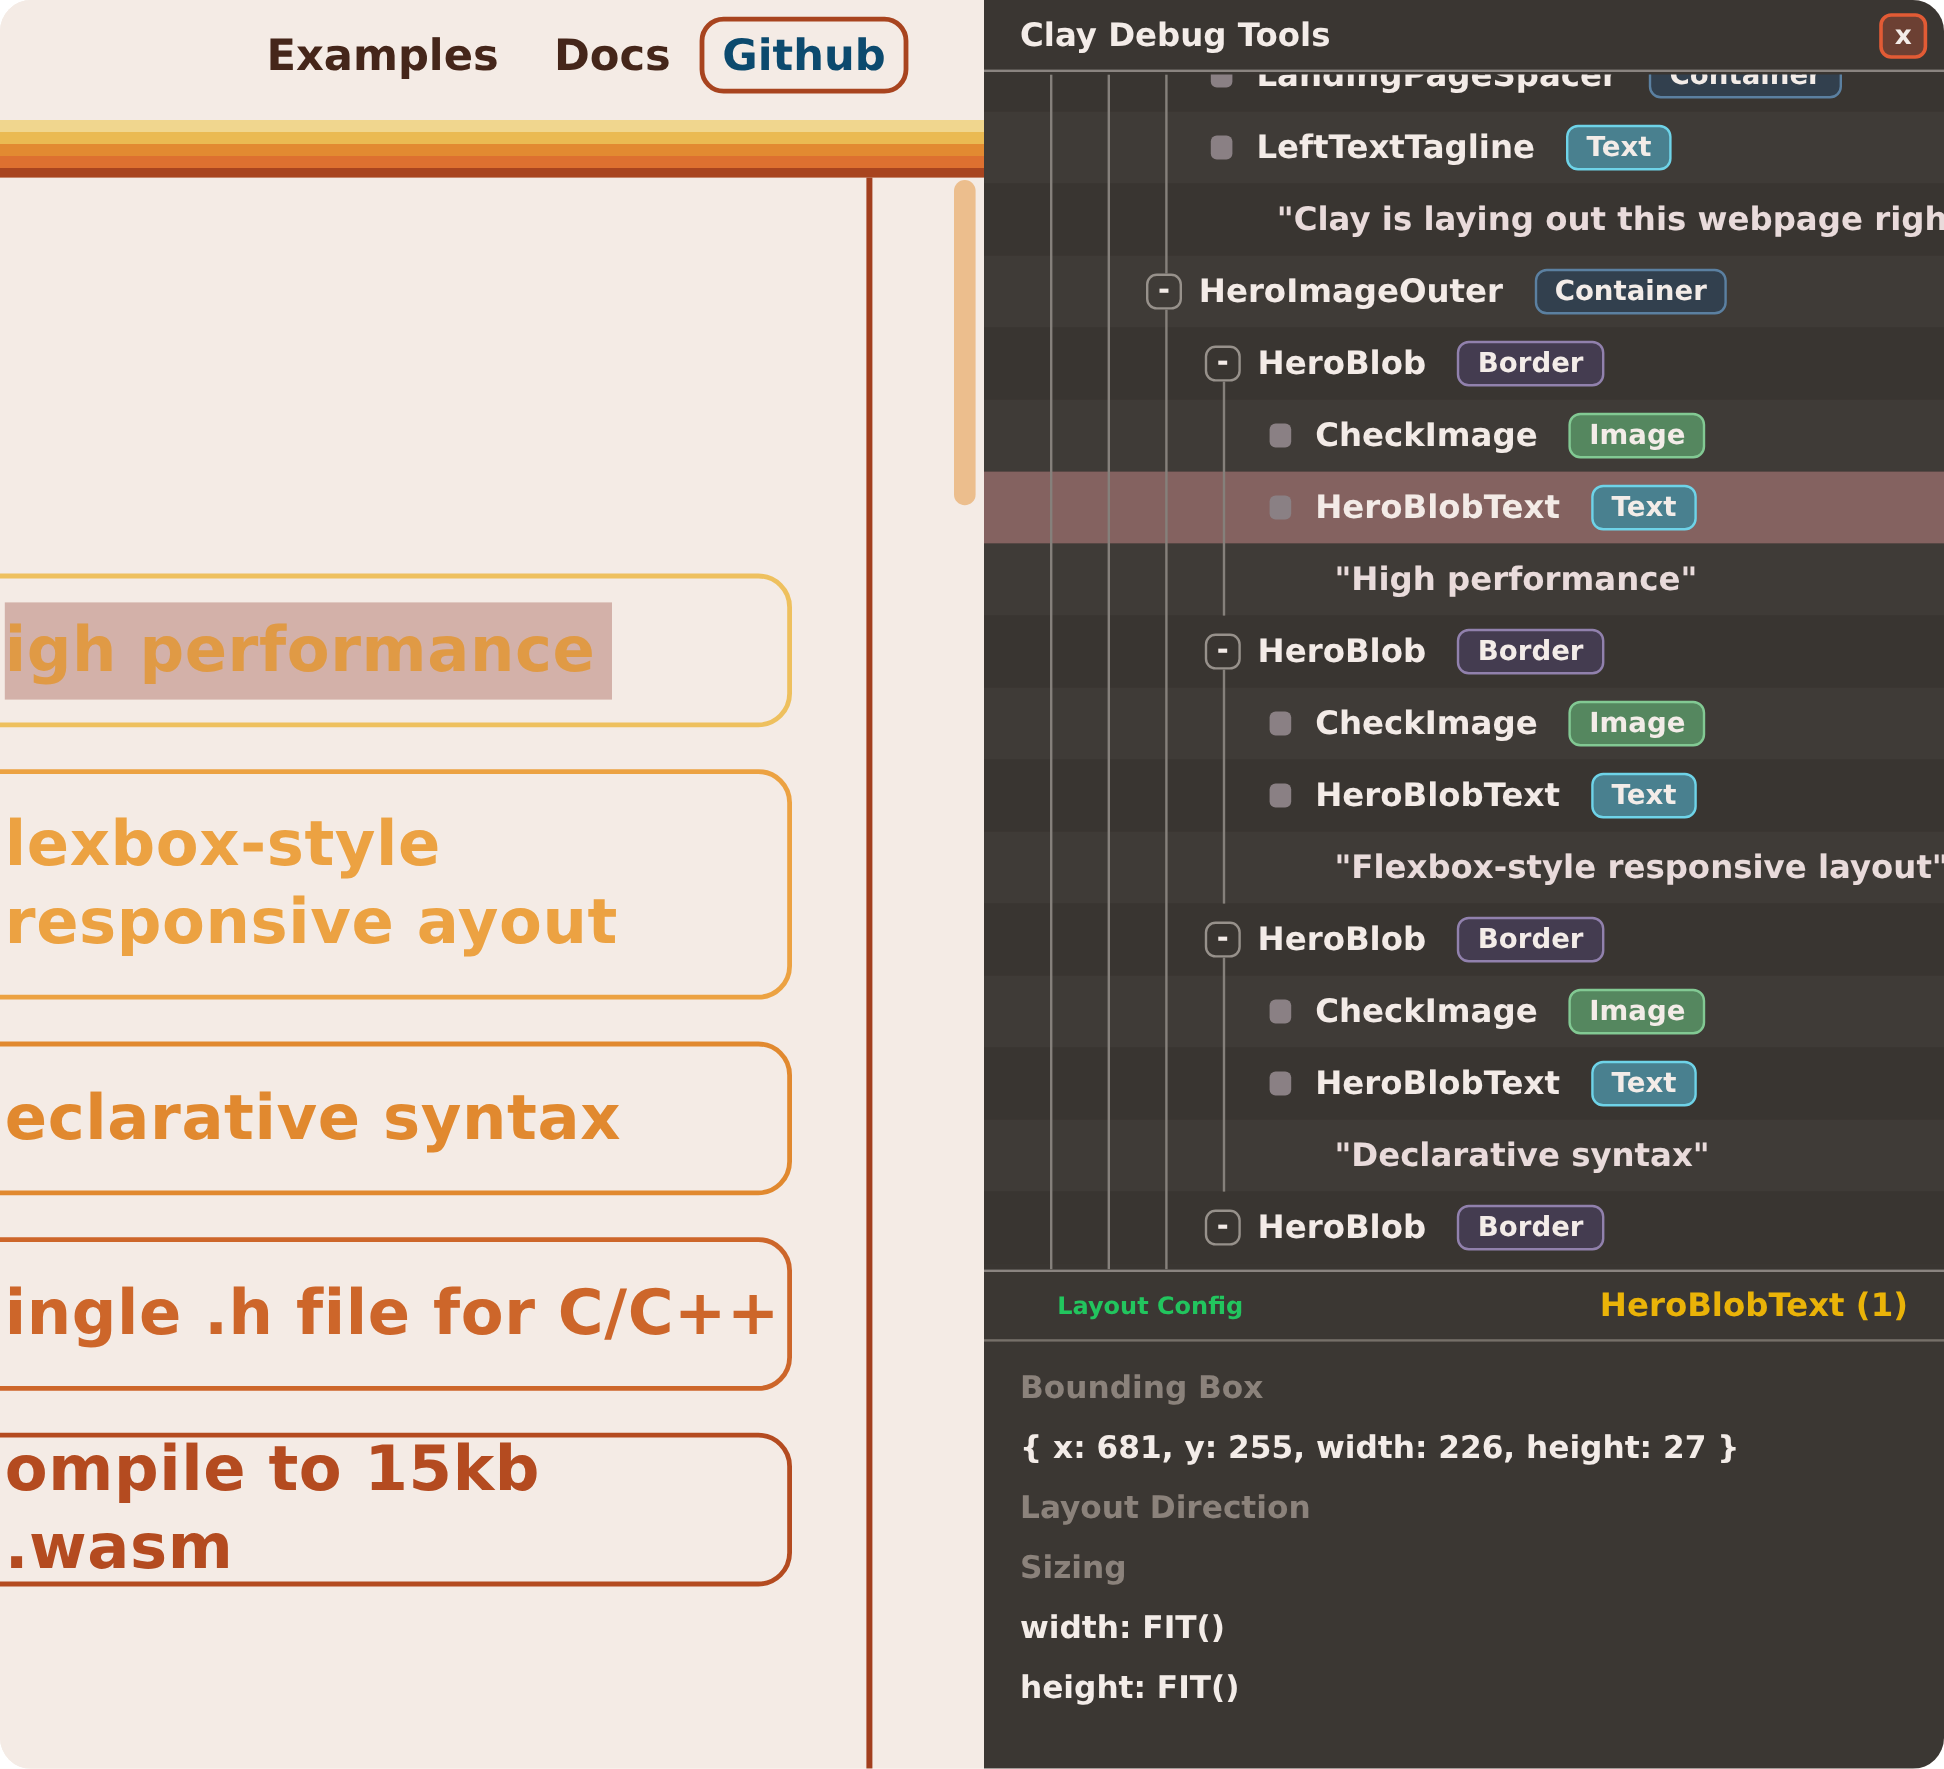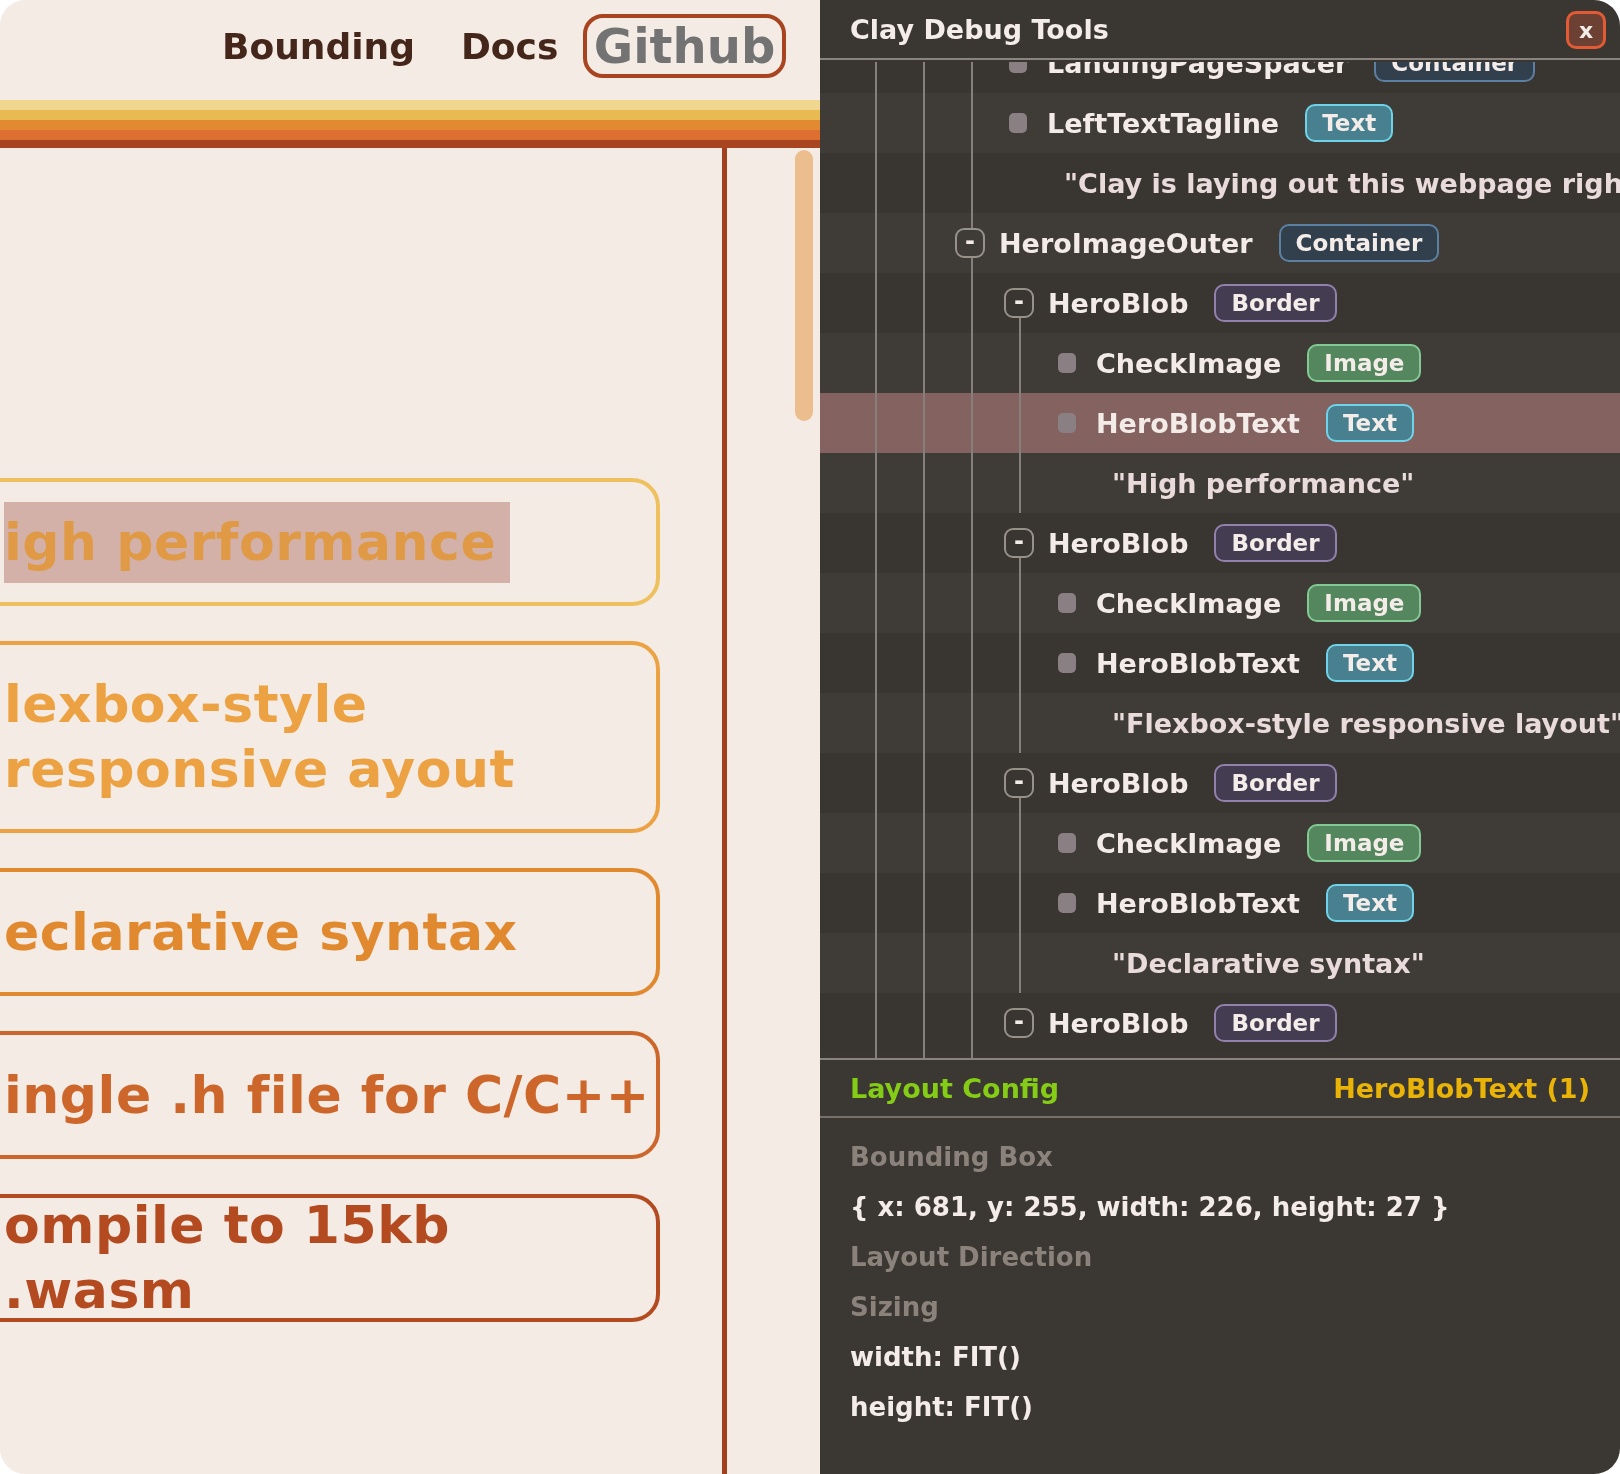--- a/index.html
+++ b/index.html
@@ -3,23 +3,23 @@
 <meta charset="utf-8">
 <style>
   html,body{margin:0;padding:0;background:#ffffff;}
   .screen{position:relative;width:1620px;height:1474px;border-radius:26px;overflow:hidden;
           background:#f4ebe5;font-family:"DejaVu Sans","Liberation Sans",sans-serif;}
   
   .page{position:absolute;left:0;top:0;width:820px;height:1474px;background:#f4ebe5;}
   .nav{position:absolute;top:26px;left:222px;display:flex;align-items:center;gap:46px;
        font-size:36px;font-weight:bold;color:#45261a;}
   .nav-item{cursor:default;}
-  .github-btn{position:absolute;left:583px;top:14px;width:203px;height:64px;border:4px solid #a8441f;
+  .github-btn{position:absolute;left:583px;top:14px;width:174px;height:64px;border:4px solid #a8441f;
        border-radius:20px;display:flex;align-items:center;justify-content:center;box-sizing:border-box;
-       font-size:48px;font-weight:bold;color:#737373;background:transparent;}
+       font-size:36px;font-weight:bold;color:#0c4a6e;background:transparent;}
   .stripes{position:absolute;left:0;top:100px;width:820px;}
   .stripe{width:100%;}
   .vdivider{position:absolute;left:722px;top:148px;width:5px;height:1326px;background:#a23f1e;}
   .scroll-pill{position:absolute;left:795px;top:150px;width:18px;height:271px;border-radius:9px;background:#ecbe8d;}
   .fbox{position:absolute;left:-34px;width:694px;border:4px solid;border-radius:28px;box-sizing:border-box;
         display:flex;align-items:center;padding-left:34px;font-weight:bold;font-size:52px;line-height:1.25;
         letter-spacing:0.5px;}
   .hl{padding:8px 14px 8px 0;}
   
   .panel{position:absolute;left:820px;top:0;width:800px;height:1414px;background:#3a3632;}
@@ -45,34 +45,34 @@
   .b-container{background:#32404e;border-color:#5b80a1;}
   .b-text{background:#49808f;border-color:#6ed3e8;}
   .b-image{background:#55875f;border-color:#82c993;}
   .b-border{background:#443c50;border-color:#9181ad;}
   .tquote{color:#e9dbdb;font-weight:bold;white-space:nowrap;}
   
   .config{position:absolute;left:0;top:1058px;width:800px;height:416px;border-top:2px solid #8a8480;
         box-sizing:border-box;background:#3b3733;}
   .config-header{height:58px;display:flex;align-items:center;justify-content:space-between;
         padding:0 30px;border-bottom:2px solid #767069;box-sizing:border-box;}
-  .config-title{font-size:27px;font-weight:bold;color:#84cc16;}
+  .config-title{font-size:20px;font-weight:bold;color:#22c55e;margin-left:31px;}
   .config-selected{font-size:27px;font-weight:bold;color:#eab308;}
   .config-lines{padding:14px 30px 0 30px;}
   .cline{height:50px;display:flex;align-items:center;font-size:26px;font-weight:bold;color:#f3ece8;}
   .cline.muted{color:#8b827b;}
 </style>
 </head>
 <body>
 
 <div class="screen">
 
   <div class="page">
     <div class="nav" id="nav">
-        <div class="nav-item">Bounding</div>
+        <div class="nav-item">Examples</div>
         <div class="nav-item">Docs</div>
       </div>
     <div class="github-btn">Github</div>
     <div class="stripes" id="stripes">
         <div class="stripe" style="height: 10px; background: rgb(240, 214, 142);"></div>
         <div class="stripe" style="height: 10px; background: rgb(234, 186, 82);"></div>
         <div class="stripe" style="height: 10px; background: rgb(226, 138, 49);"></div>
         <div class="stripe" style="height: 10px; background: rgb(221, 112, 48);"></div>
         <div class="stripe" style="height: 8px; background: rgb(168, 68, 31);"></div>
       </div>

